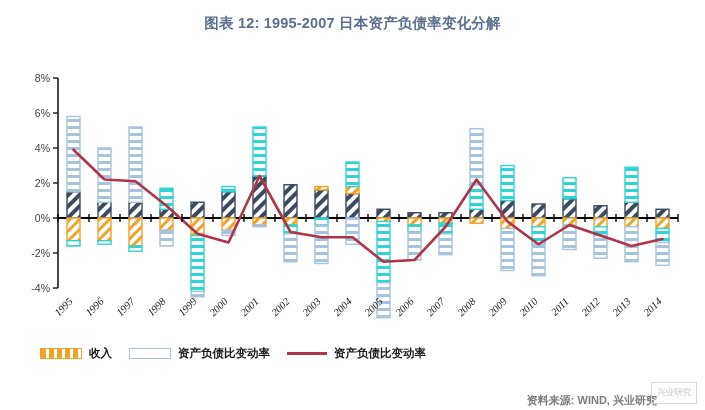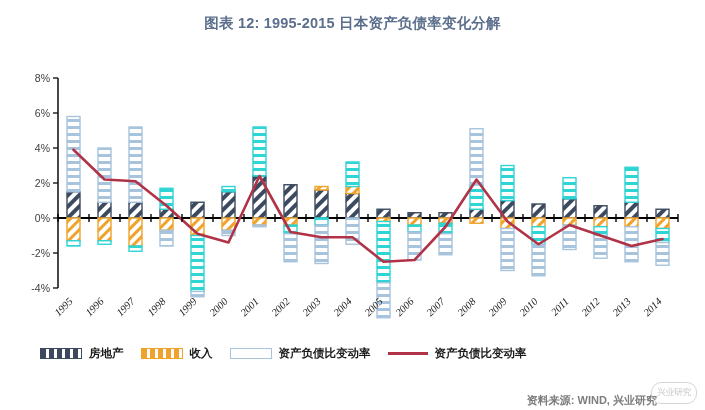--- a/index.html
+++ b/index.html
@@ -48,31 +48,31 @@
   }
   .source{
     position:absolute;right:48px;bottom:2px;
     font-size:11px;color:#7d7d7d;
     white-space:nowrap;
     font-weight:bold;
   }
   .wmark{
     position:absolute;right:8px;bottom:6px;
     width:44px;height:20px;
-    border:1px solid #d6d6d6;border-radius:10px;
+    border:1px solid #d6d6d6;border-radius:0;
     color:#c8c8c8;font-size:9px;text-align:center;line-height:19px;
     letter-spacing:-0.5px;
   }
 </style>
 </head>
 <body>
 
 <div id="chart-root">
 
-  <div class="title">图表 12: 1995-2015 日本资产负债率变化分解</div>
+  <div class="title">图表 12: 1995-2007 日本资产负债率变化分解</div>
 
   <svg id="plot" width="705" height="410">
     <defs>
       <pattern id="p-dark" width="8" height="8" patternUnits="userSpaceOnUse" patternTransform="rotate(45)">
         <rect width="8" height="8" fill="#ffffff"></rect>
         <rect width="4" height="8" fill="#3c4a5f"></rect>
       </pattern>
       <pattern id="p-orange" width="7" height="7" patternUnits="userSpaceOnUse" patternTransform="rotate(45)">
         <rect width="7" height="7" fill="#ffffff"></rect>
         <rect width="3" height="7" fill="#f0a32a"></rect>
@@ -229,24 +229,20 @@
         <text x="538.5" y="302" class="xlab" text-anchor="end" transform="rotate(-45 538.5 302)">2010</text>
         <text x="569.5" y="302" class="xlab" text-anchor="end" transform="rotate(-45 569.5 302)">2011</text>
         <text x="600.5" y="302" class="xlab" text-anchor="end" transform="rotate(-45 600.5 302)">2012</text>
         <text x="631.5" y="302" class="xlab" text-anchor="end" transform="rotate(-45 631.5 302)">2013</text>
         <text x="662.5" y="302" class="xlab" text-anchor="end" transform="rotate(-45 662.5 302)">2014</text>
       </g>
   </svg>
 
   <div class="legend">
     <div class="legend-item">
-      <span class="legend-swatch" style="background: repeating-linear-gradient(90deg, rgb(60, 74, 95) 0px, rgb(60, 74, 95) 5px, rgb(255, 255, 255) 5px, rgb(255, 255, 255) 8px); border: 1.5px solid rgb(60, 74, 95);"></span>
-      <span class="legend-text">房地产</span>
-    </div>
-    <div class="legend-item">
       <span class="legend-swatch" style="background: repeating-linear-gradient(90deg, rgb(240, 163, 42) 0px, rgb(240, 163, 42) 5px, rgb(255, 255, 255) 5px, rgb(255, 255, 255) 8px); border: 1.5px solid rgb(240, 163, 42);"></span>
       <span class="legend-text">收入</span>
     </div>
     <div class="legend-item">
       <span class="legend-swatch" style="background: rgb(255, 255, 255); border: 1.5px solid rgb(168, 196, 221);"></span>
       <span class="legend-text">资产负债比变动率</span>
     </div>
     <div class="legend-item">
       <span class="legend-line" style="border-top-color: rgb(176, 51, 71);"></span>
       <span class="legend-text">资产负债比变动率</span>

